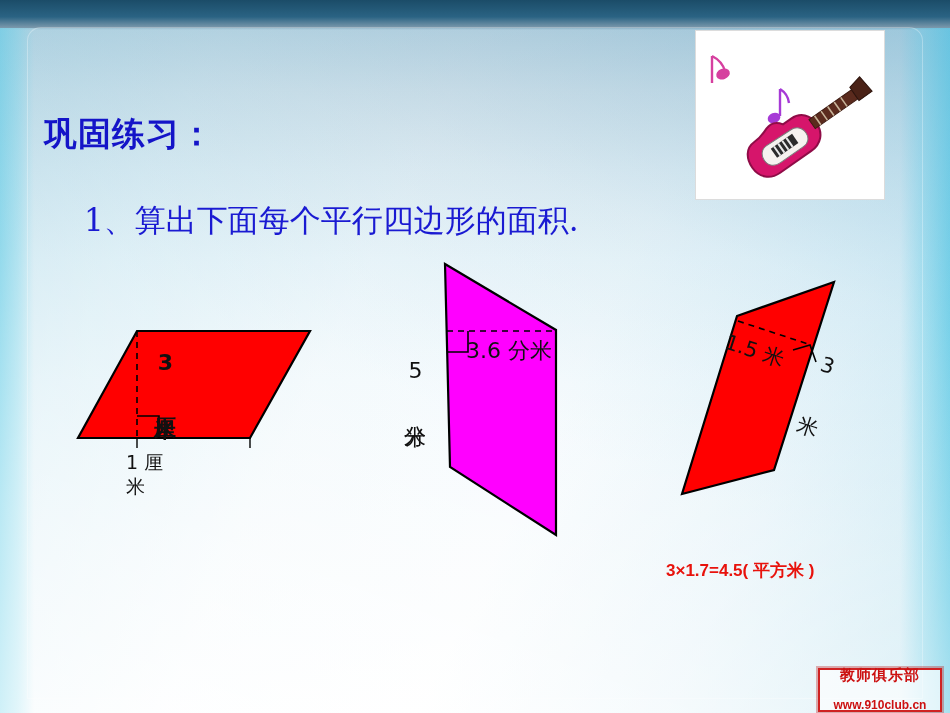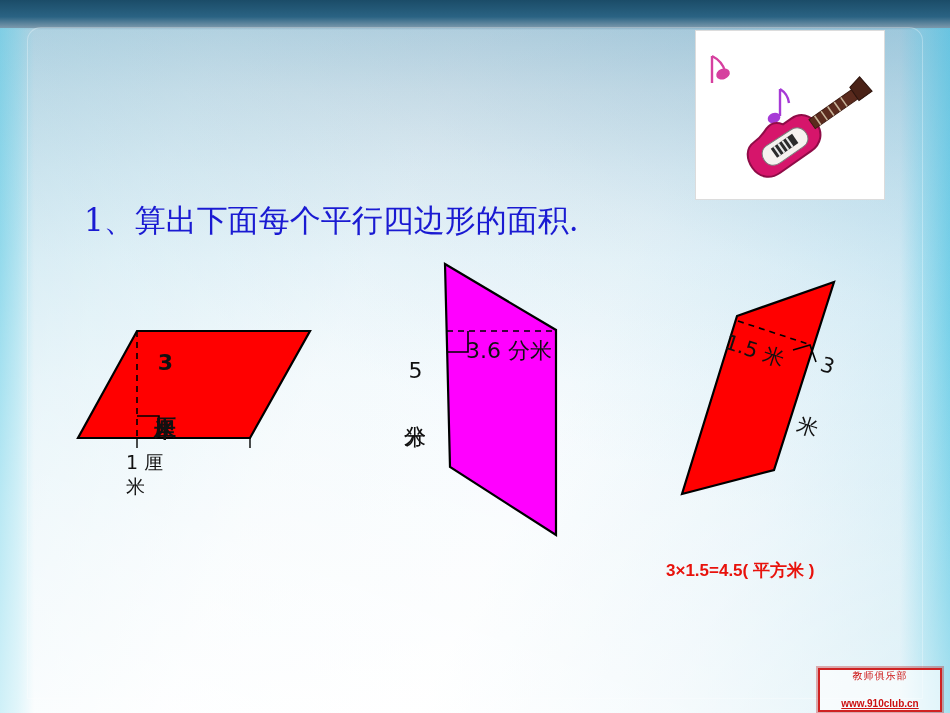--- a/index.html
+++ b/index.html
@@ -97,33 +97,34 @@
   .vert{
     writing-mode:vertical-rl;text-orientation:upright;
   }
 
   .watermark{
     position:absolute;left:818px;top:668px;width:120px;height:40px;
     border:2px solid #cf2222;background:rgba(255,255,255,0.62);
     display:flex;flex-direction:column;align-items:center;justify-content:center;
     box-shadow:0 0 0 2px rgba(190,30,30,0.35);
   }
-  .wm-title{font-size:10px;font-weight:normal;color:#cc1111;line-height:1;letter-spacing:1px;}
-  .wm-url{font-size:10px;font-weight:bold;color:#cc1111;line-height:1.3;margin-top:16px;text-decoration:underline;}
+  .wm-title{font-size:15px;font-weight:bold;color:#cc1111;line-height:1;letter-spacing:1px;}
+  .wm-url{font-size:12px;font-weight:bold;color:#cc1111;line-height:1.3;margin-top:16px;}
 </style>
 </head>
 <body>
 
 <div id="slide">
 
   <div class="sweep1"></div>
   <div class="sweep2"></div>
   <div class="topband"></div>
   <div class="panel"></div>
 
+  <div class="title">巩固练习：</div>
   <div class="subtitle">1、算出下面每个平行四边形的面积.</div>
 
   <div class="clipart">
     <svg width="188" height="168" viewBox="0 0 188 168">
       <rect x="0" y="0" width="188" height="168" fill="#ffffff"></rect>
 
       <g>
         <path d="M16 25 L16 52" stroke="#d6409f" stroke-width="2.4" fill="none"></path>
         <path d="M16 25 Q26 30 29 40" stroke="#d6409f" stroke-width="2.4" fill="none"></path>
         <ellipse cx="27" cy="43" rx="7" ry="5.2" fill="#d6409f" transform="rotate(-20 27 43)"></ellipse>
@@ -191,20 +192,20 @@
   <div class="lbl" style="left:126px;top:474px;font-size:19px;">米</div>
 
   <div class="lbl" style="left:466px;top:336px;font-size:22px;">3.6 分米</div>
 
   <div class="lbl vert" style="left:400px;top:358px;font-size:22px;">5 分米</div>
 
   <div class="lbl" style="left:730px;top:328px;font-size:21px;transform:rotate(18deg);transform-origin:left top;">1.5 米</div>
 
   <div class="lbl vert" style="left:818px;top:350px;font-size:21px;transform:rotate(18deg);transform-origin:left top;">3 米</div>
 
-  <div class="formula" id="f3">3×1.5=4.5( 平方米 )</div>
+  <div class="formula" id="f3">3×1.7=4.5( 平方米 )</div>
 
   <div class="watermark">
     <div class="wm-title">教师俱乐部</div>
     <div class="wm-url">www.910club.cn</div>
   </div>
 
 </div>
 
 </body></html>

